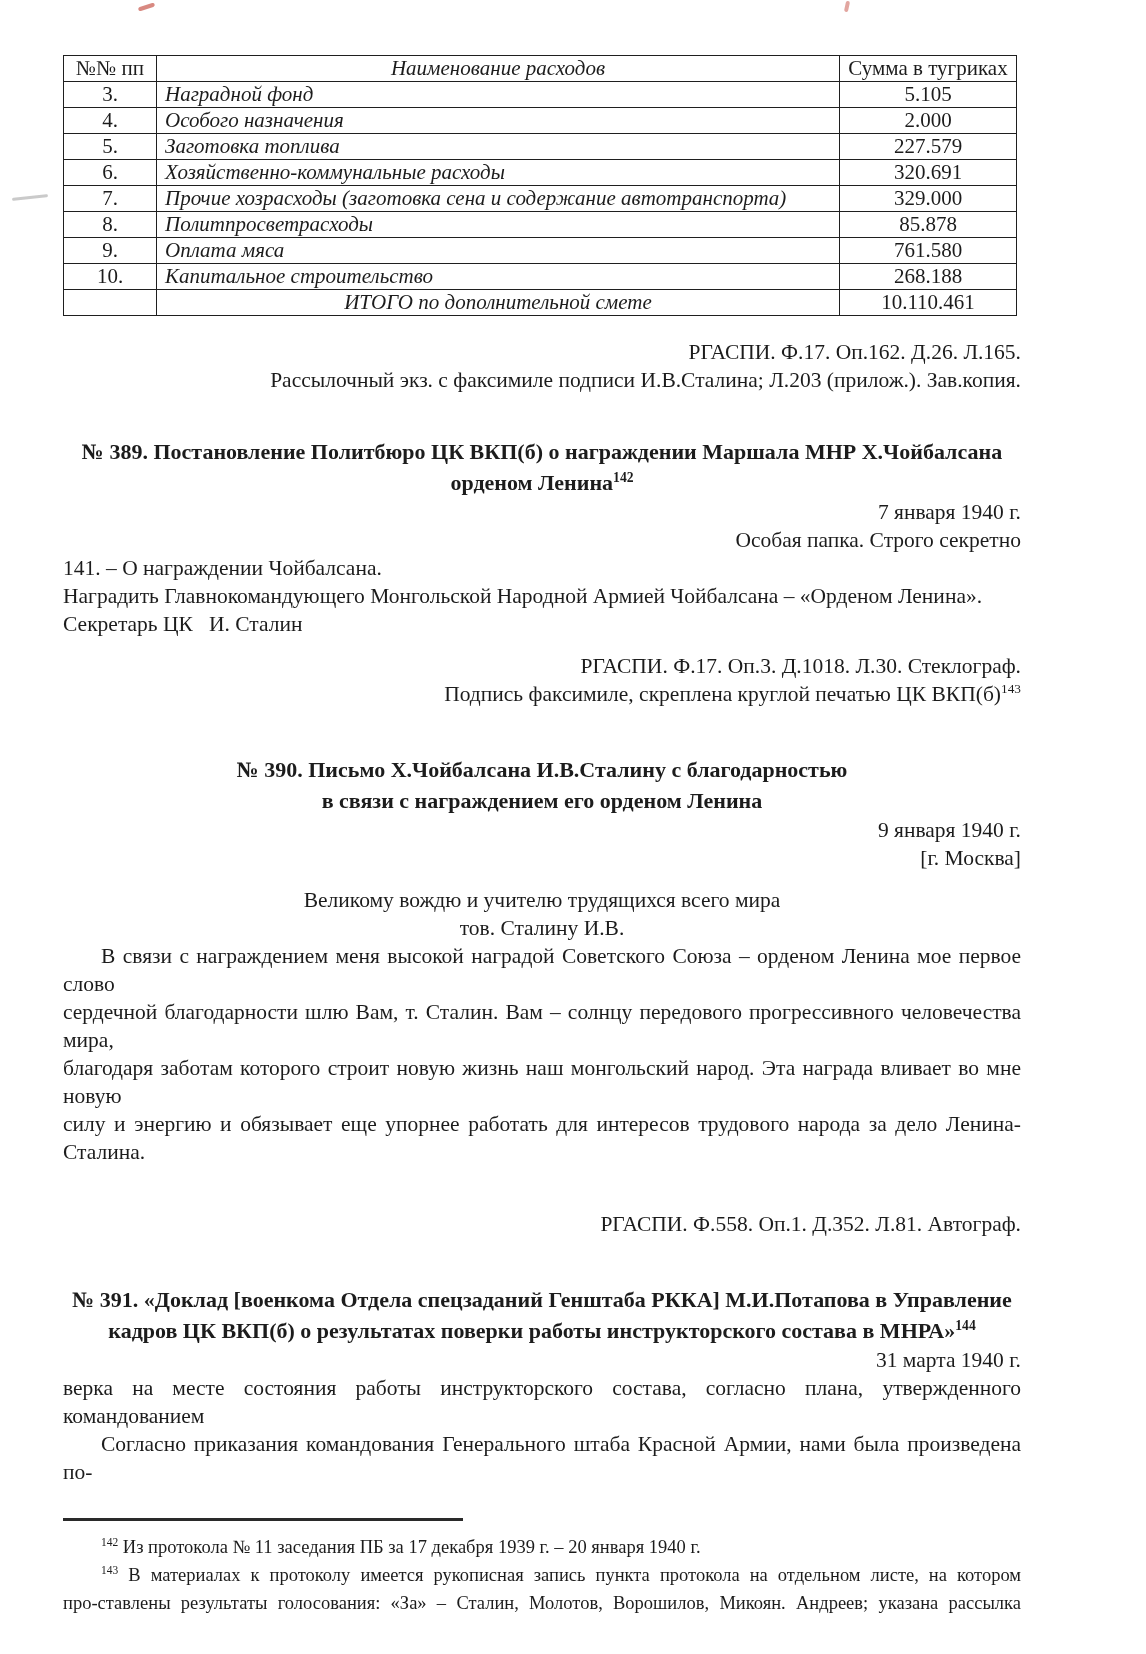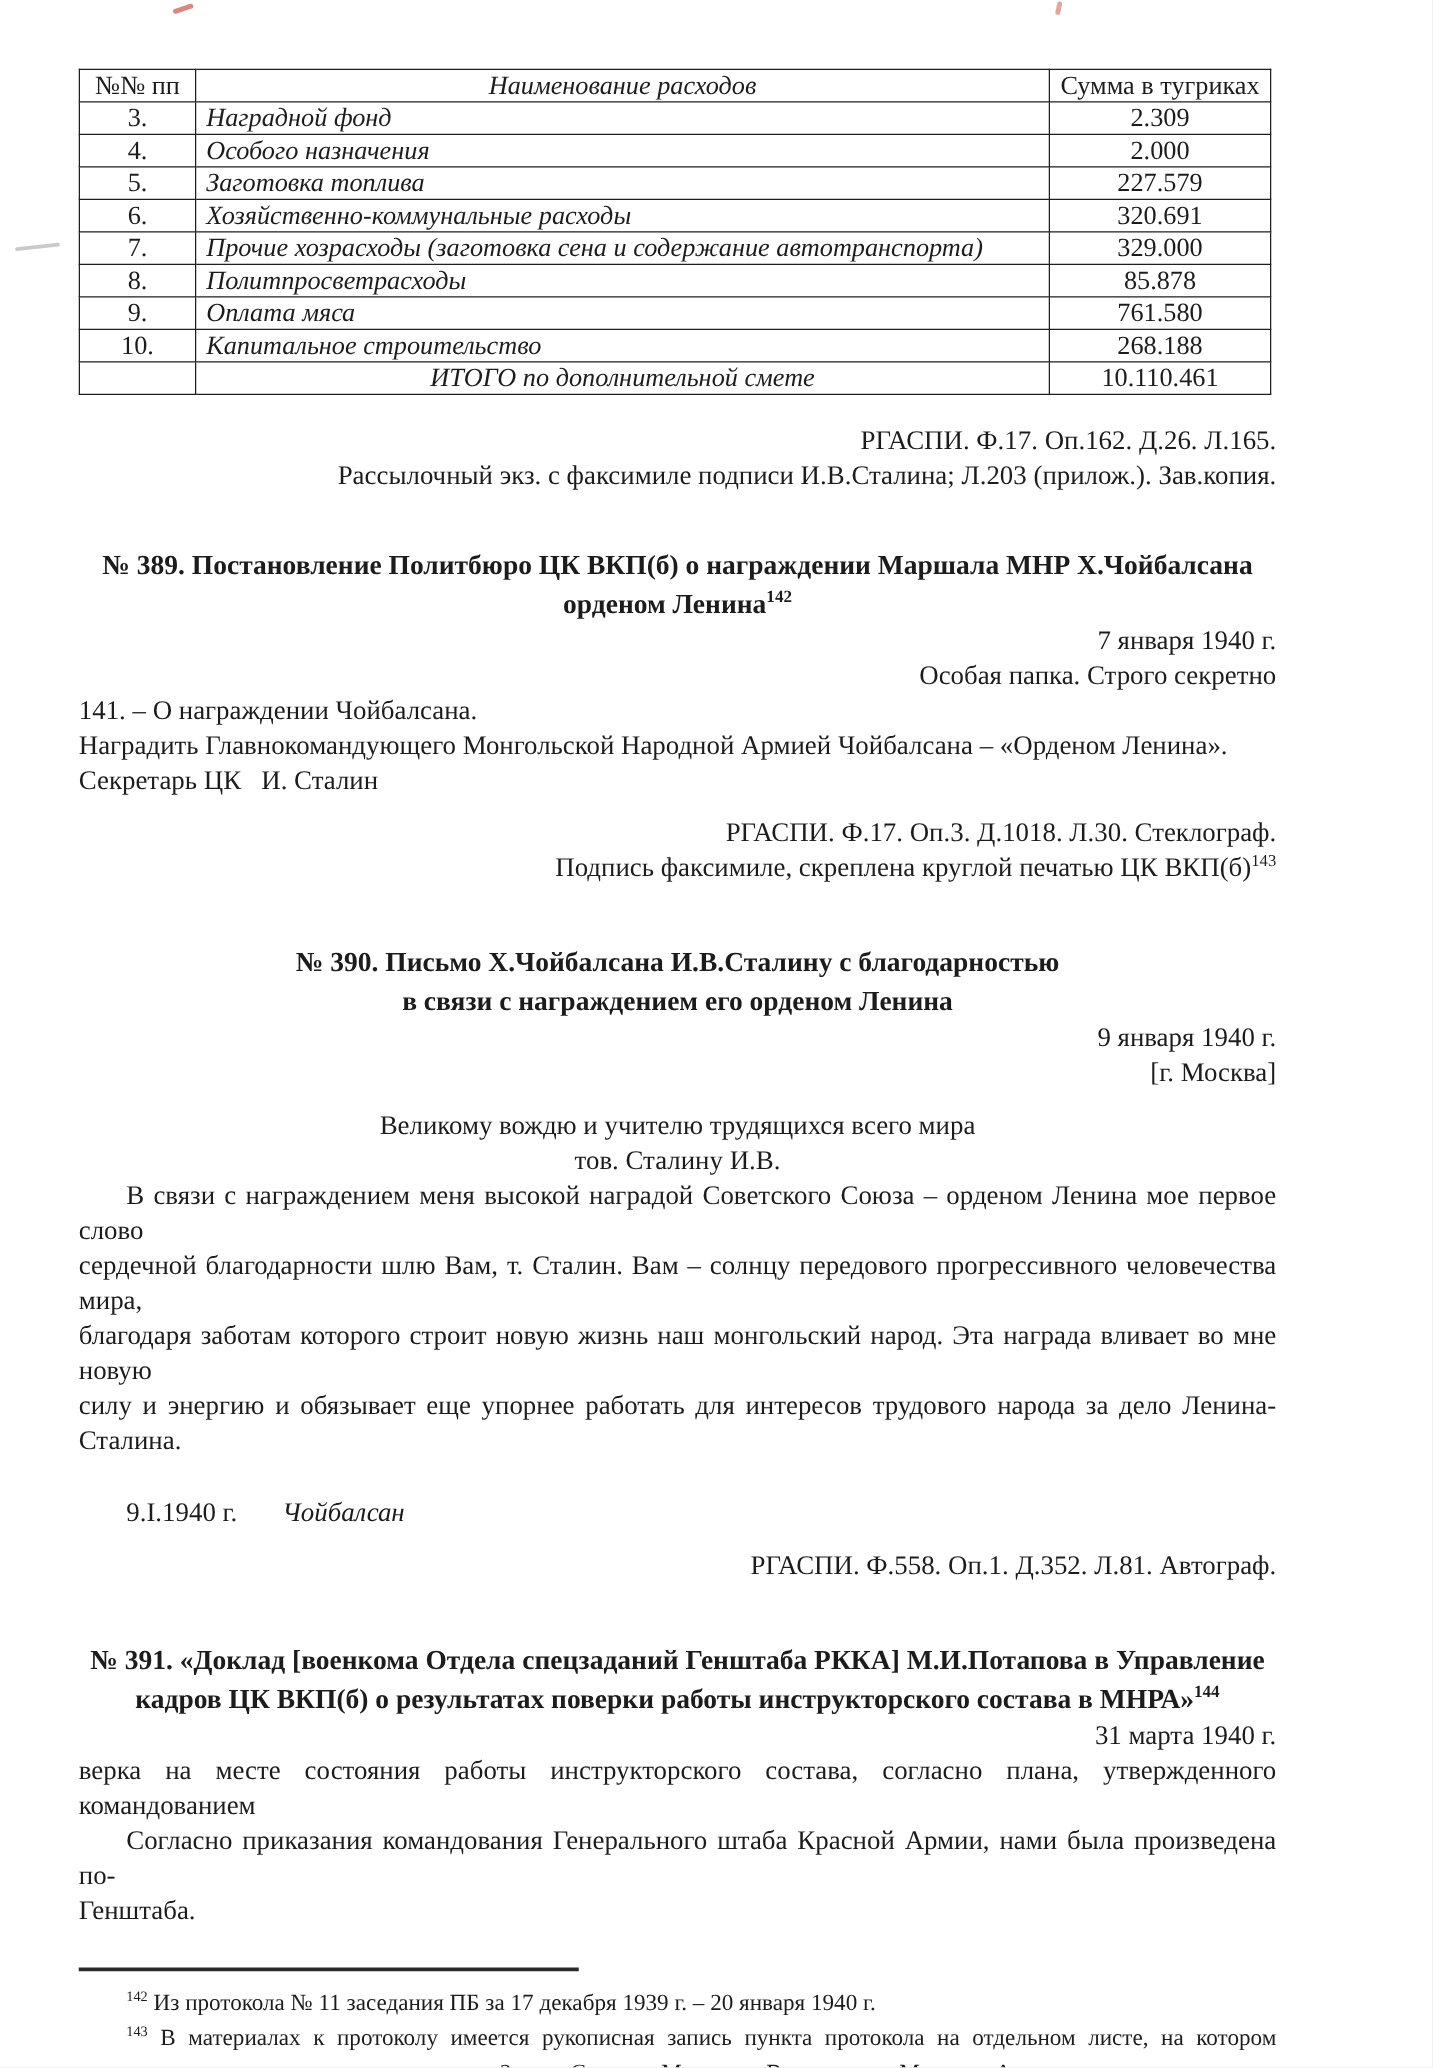--- a/index.html
+++ b/index.html
@@ -66,21 +66,21 @@
         <tr>
           <th class="col-num">№№ пп</th>
           <th class="col-name">Наименование расходов</th>
           <th class="col-sum">Сумма в тугриках</th>
         </tr>
       </thead>
       <tbody>
         <tr>
           <td class="col-num">3.</td>
           <td class="col-name">Наградной фонд</td>
-          <td class="col-sum">2.309</td>
+          <td class="col-sum">5.105</td>
         </tr>
         <tr>
           <td class="col-num">4.</td>
           <td class="col-name">Особого назначения</td>
           <td class="col-sum">2.000</td>
         </tr>
         <tr>
           <td class="col-num">5.</td>
           <td class="col-name">Заготовка топлива</td>
           <td class="col-sum">227.579</td>
@@ -152,38 +152,34 @@
 
     <div>
       <div class="line j ind">В связи с награждением меня высокой наградой Советского Союза – орденом Ленина мое первое слово</div>
       <div class="line j">сердечной благодарности шлю Вам, т. Сталин. Вам – солнцу передового прогрессивного человечества мира,</div>
       <div class="line j">благодаря заботам которого строит новую жизнь наш монгольский народ. Эта награда вливает во мне новую</div>
       <div class="line j">силу и энергию и обязывает еще упорнее работать для интересов трудового народа за дело Ленина-Сталина.</div>
     </div>
 
     <div class="gap-p"></div>
 
-    <div class="sig">
-      <span>9.I.1940 г.</span><span class="sig-name">Чойбалсан</span>
-    </div>
 
     <div class="gap-sm"></div>
 
     <div class="line r">РГАСПИ. Ф.558. Оп.1. Д.352. Л.81. Автограф.</div>
 
     <div class="gap-xl"></div>
 
     <div class="head">№ 391. «Доклад [военкома Отдела спецзаданий Генштаба РККА] М.И.Потапова в Управление</div>
     <div class="head"><span>кадров ЦК ВКП(б) о результатах поверки работы инструкторского состава в МНРА»</span><sup>144</sup></div>
     <div class="line r">31 марта 1940 г.</div>
 
     <div>
       <div class="line j">верка на месте состояния работы инструкторского состава, согласно плана, утвержденного командованием</div>
       <div class="line j ind">Согласно приказания командования Генерального штаба Красной Армии, нами была произведена по-</div>
-      <div class="line">Генштаба.</div>
     </div>
 
     <hr class="fn-rule">
 
     <div>
       <div class="fn ind"><sup>142</sup> <span>Из протокола № 11 заседания ПБ за 17 декабря 1939 г. – 20 января 1940 г.</span></div>
 
       <div>
         <div class="fn ind j"><sup>143</sup> <span>В материалах к протоколу имеется рукописная запись пункта протокола на отдельном листе, на котором</span></div>
         <div class="fn j">про-ставлены результаты голосования: «За» – Сталин, Молотов, Ворошилов, Микоян. Андреев; указана рассылка</div>

